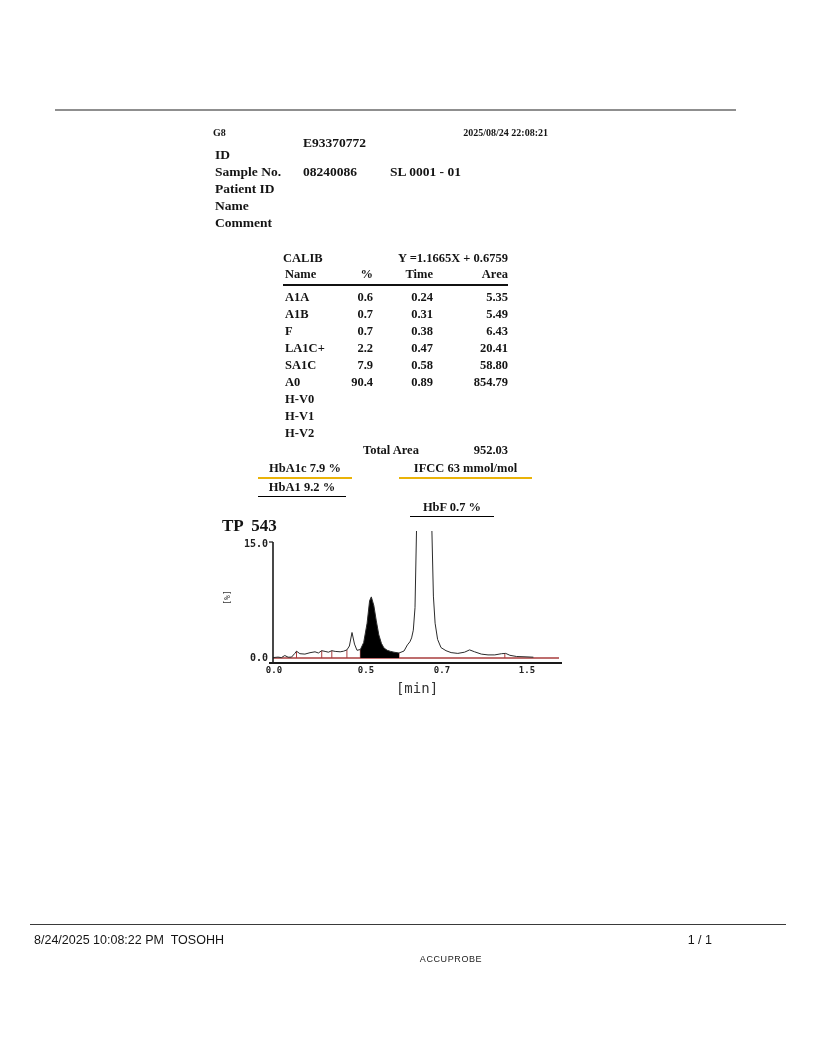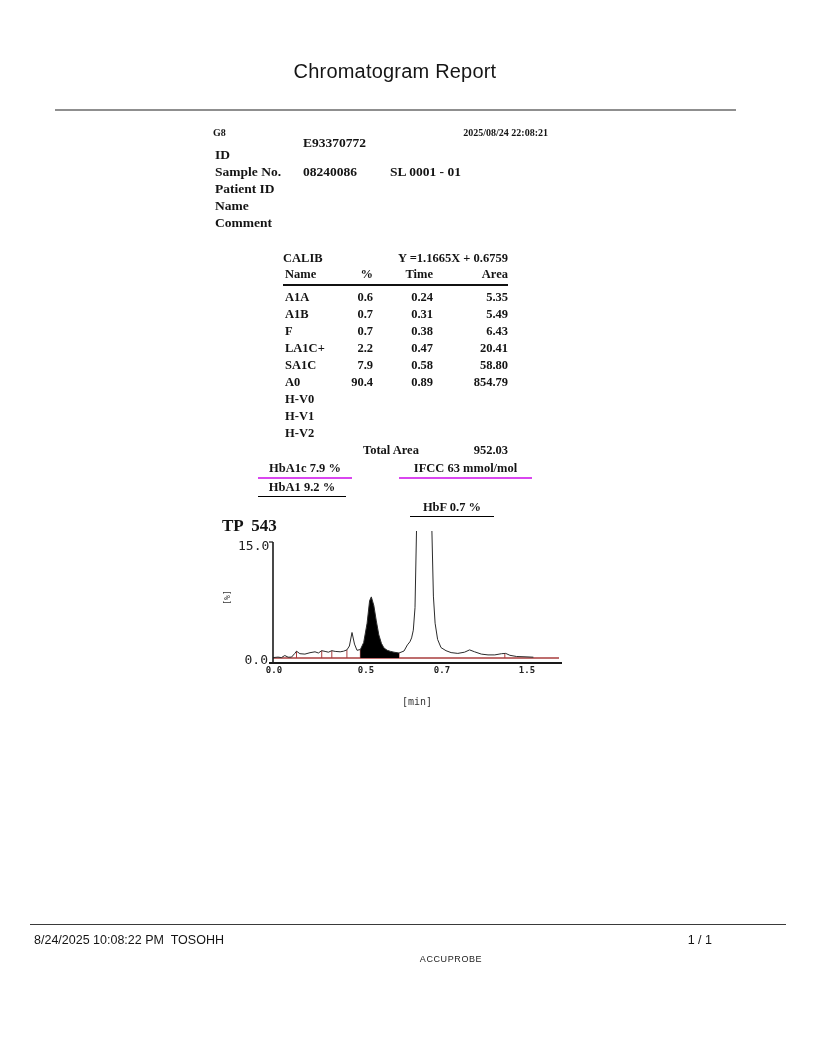--- a/index.html
+++ b/index.html
@@ -14,36 +14,35 @@
     font-size:20px; font-weight:400; color:#151515; letter-spacing:0.2px;
   }
   .rule { background:#8f8f8f; height:1.5px; }
   .mono { font-family:Liberation Serif, serif; font-weight:bold; color:#141414; }
   .sm  { font-size:10px; }
   .md  { font-size:13.5px; }
   .tbl { font-size:12.5px; }
   .r   { text-align:right; }
   .c   { text-align:center; }
   .pre { white-space:pre; }
-  .res1 { border-bottom:2px solid #d946ef; padding-bottom:1px; }
+  .res1 { border-bottom:2px solid #eab308; padding-bottom:1px; }
   .res2 { border-bottom:1.5px solid #000; padding-bottom:1px; }
-  .chart-num { font-size:13px; font-weight:normal; color:#222; font-family:"DejaVu Sans Mono","Liberation Mono",monospace; }
+  .chart-num { font-size:10px; font-weight:bold; color:#222; font-family:"DejaVu Sans Mono","Liberation Mono",monospace; }
   .xtick { font-size:9px; font-weight:bold; color:#222; font-family:"DejaVu Sans Mono","Liberation Mono",monospace; }
   .ylab { font-size:8px; color:#333; transform:rotate(-90deg); transform-origin:center;
           font-family:"DejaVu Sans Mono","Liberation Mono",monospace; }
   .footer-line { background:#3a3a3a; height:1px; }
   .ftext { font-size:12.5px; color:#151515; }
   .wmark { font-size:9px; letter-spacing:0.6px; color:#222; }
 </style>
 </head>
 <body>
 
 <div class="page">
 
-  <div class="abs title">Chromatogram Report</div>
   <div class="abs rule" style="left:55px; top:109px; width:681px;"></div>
 
   <div class="abs mono sm" style="left:213px; top:127px;">G8</div>
   <div class="abs mono sm r" style="left:388px; top:127px; width:160px;">2025/08/24 22:08:21</div>
 
   <div>
     <div class="abs mono md" style="left:215px; top:147px;">ID</div>
     <div class="abs mono md" style="left:303px; top:135px;">E93370772</div>
 
     <div class="abs mono md" style="left:215px; top:164px;">Sample No.</div>
@@ -143,21 +142,21 @@
         <path d="M4.0 126.6 L9.0 126.1 L12.4 126.6 L15.8 124.5 L19.1 126.2 L22.5 126.1 L25.8 122.4 L27.5 120.2 L30.9 122.7 L35.9 123.1 L41.0 121.7 L46.0 120.8 L49.4 122.0 L52.7 119.7 L56.1 120.4 L59.4 121.2 L62.8 119.7 L66.2 120.4 L71.2 120.8 L74.6 120.2 L77.9 118.9 L80.4 115.0 L83.0 101.5 L85.5 113.1 L88.0 119.3 L91.4 118.5 L94.7 111.5 L98.1 92.2 L100.6 69.8 L102.3 65.9 L104.8 74.4 L107.3 89.9 L109.8 103.8 L112.4 112.3 L114.9 116.9 L118.2 119.3 L121.6 120.4 L125.0 121.2 L130.0 122.0 L135.0 120.0 L138.4 113.9 L140.9 110.8 L142.6 106.9 L144.3 99.2 L146.0 76.7 L147.6 -4.5 L162.8 -4.5 L164.4 65.1 L166.1 92.2 L168.6 108.4 L172.0 116.6 L177.0 119.7 L182.1 121.6 L188.8 122.4 L195.5 121.2 L200.6 118.9 L205.6 120.8 L212.3 123.1 L219.0 123.9 L225.8 123.9 L232.5 122.7 L236.7 122.4 L240.9 124.3 L247.6 125.5 L256.0 125.8 L264.4 126.2" fill="none" stroke="#2b2b2b" stroke-width="1" stroke-linejoin="round"></path>
         <line x1="4" y1="11" x2="4" y2="132" stroke="#1a1a1a" stroke-width="1.6"></line>
         <line x1="0" y1="132" x2="293" y2="132" stroke="#1a1a1a" stroke-width="1.8"></line>
         <line x1="0" y1="11" x2="4" y2="11" stroke="#1a1a1a" stroke-width="1.2"></line>
       </svg>
 
     <div class="abs xtick c" style="left:262px; top:665px; width:24px;">0.0</div>
     <div class="abs xtick c" style="left:354px; top:665px; width:24px;">0.5</div>
     <div class="abs xtick c" style="left:430px; top:665px; width:24px;">0.7</div>
     <div class="abs xtick c" style="left:515px; top:665px; width:24px;">1.5</div>
-    <div class="abs c" style="left:385px; top:680px; width:64px; font-size:10px; font-family:'DejaVu Sans Mono','Liberation Mono',monospace; color:#333;margin-top:16px;">[min]</div>
+    <div class="abs c" style="left:385px; top:680px; width:64px; font-size:14px; font-family:'DejaVu Sans Mono','Liberation Mono',monospace; color:#333;">[min]</div>
   </div>
 
   <div class="abs footer-line" style="left:30px; top:924px; width:756px;"></div>
   <div class="abs ftext pre" style="left:34px; top:933px;">8/24/2025 10:08:22 PM  TOSOHH</div>
   <div class="abs ftext r" style="left:650px; top:933px; width:62px;">1 / 1</div>
   <div class="abs wmark c" style="left:388px; top:954px; width:126px;">ACCUPROBE</div>
 
 </div>
 
 </body></html>

